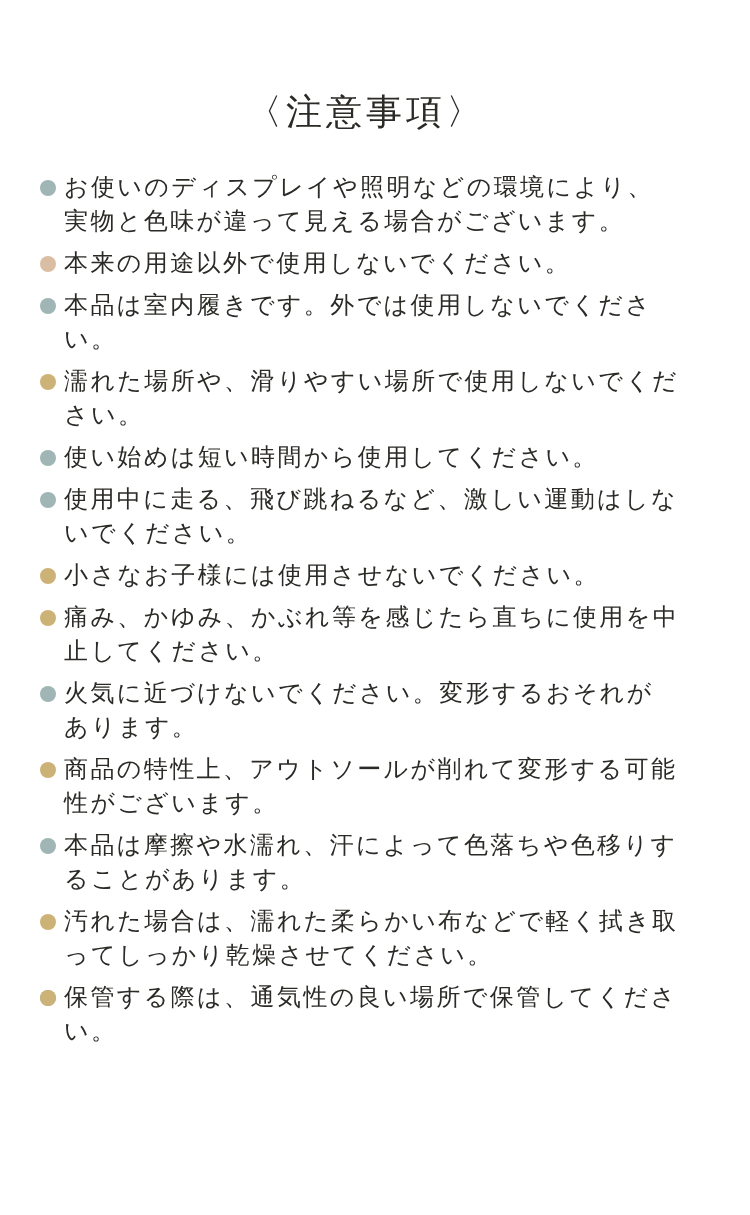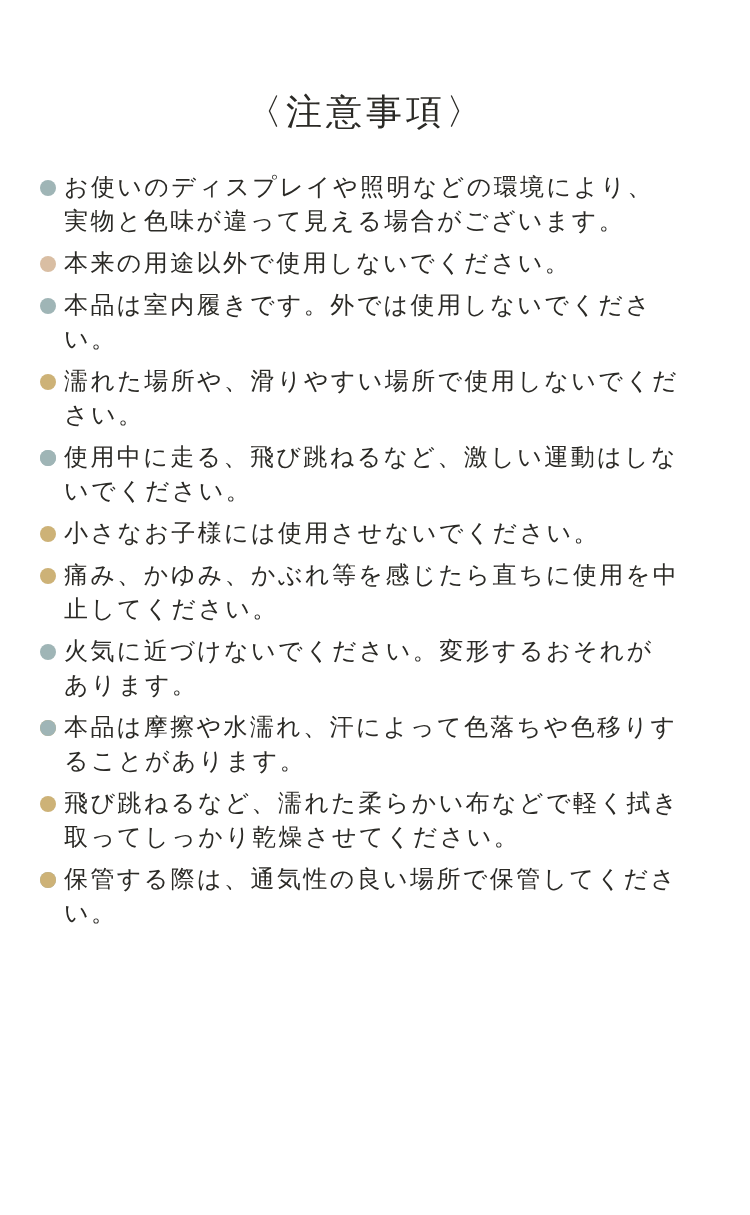--- a/index.html
+++ b/index.html
@@ -16,23 +16,23 @@
 </head>
 <body>
 
 <div class="title">〈注意事項〉</div>
 
 <ul class="list">
   <li class="item"><span class="bullet" style="background: rgb(159, 181, 182);"></span><span>お使いのディスプレイや照明などの環境により、実物と色味が違って見える場合がございます。</span></li>
   <li class="item"><span class="bullet" style="background: rgb(217, 190, 163);"></span><span>本来の用途以外で使用しないでください。</span></li>
   <li class="item"><span class="bullet" style="background: rgb(159, 181, 182);"></span><span>本品は室内履きです。外では使用しないでください。</span></li>
   <li class="item"><span class="bullet" style="background: rgb(205, 178, 119);"></span><span>濡れた場所や、滑りやすい場所で使用しないでください。</span></li>
-  <li class="item"><span class="bullet" style="background: rgb(159, 181, 182);"></span></li>
+  <li class="item"><span class="bullet" style="background: rgb(159, 181, 182);"></span><span>使い始めは短い時間から使用してください。</span></li>
   <li class="item"><span class="bullet" style="background: rgb(159, 181, 182);"></span><span>使用中に走る、飛び跳ねるなど、激しい運動はしないでください。</span></li>
   <li class="item"><span class="bullet" style="background: rgb(205, 178, 119);"></span><span>小さなお子様には使用させないでください。</span></li>
   <li class="item"><span class="bullet" style="background: rgb(205, 178, 119);"></span><span>痛み、かゆみ、かぶれ等を感じたら直ちに使用を中止してください。</span></li>
   <li class="item"><span class="bullet" style="background: rgb(159, 181, 182);"></span><span>火気に近づけないでください。変形するおそれがあります。</span></li>
-  <li class="item"><span class="bullet" style="background: rgb(205, 178, 119);"></span></li>
+  <li class="item"><span class="bullet" style="background: rgb(205, 178, 119);"></span><span>商品の特性上、アウトソールが削れて変形する可能性がございます。</span></li>
   <li class="item"><span class="bullet" style="background: rgb(159, 181, 182);"></span><span>本品は摩擦や水濡れ、汗によって色落ちや色移りすることがあります。</span></li>
-  <li class="item"><span class="bullet" style="background: rgb(205, 178, 119);"></span><span>飛び跳ねるなど、濡れた柔らかい布などで軽く拭き取ってしっかり乾燥させてください。</span></li>
+  <li class="item"><span class="bullet" style="background: rgb(205, 178, 119);"></span><span>汚れた場合は、濡れた柔らかい布などで軽く拭き取ってしっかり乾燥させてください。</span></li>
   <li class="item"><span class="bullet" style="background: rgb(159, 181, 182);"></span></li>
   <li class="item"><span class="bullet" style="background: rgb(205, 178, 119);"></span><span>保管する際は、通気性の良い場所で保管してください。</span></li>
 </ul>
 
 </body></html>

